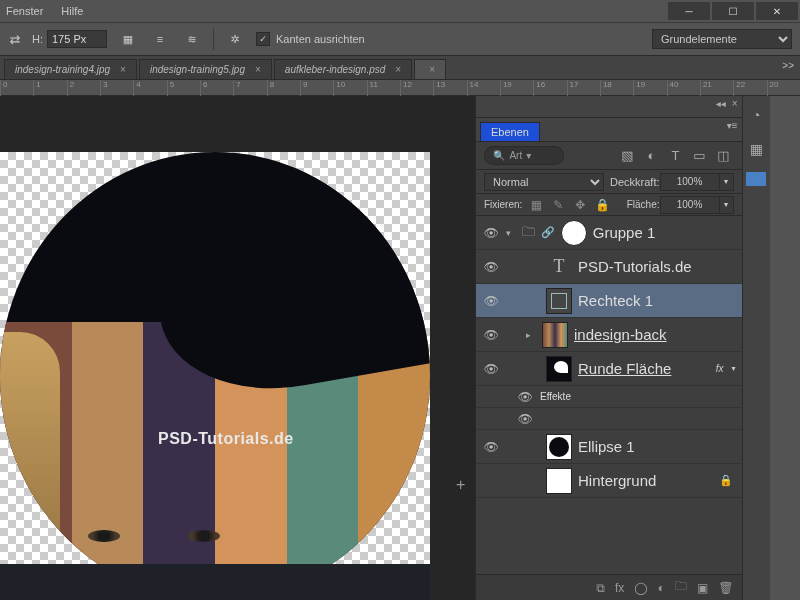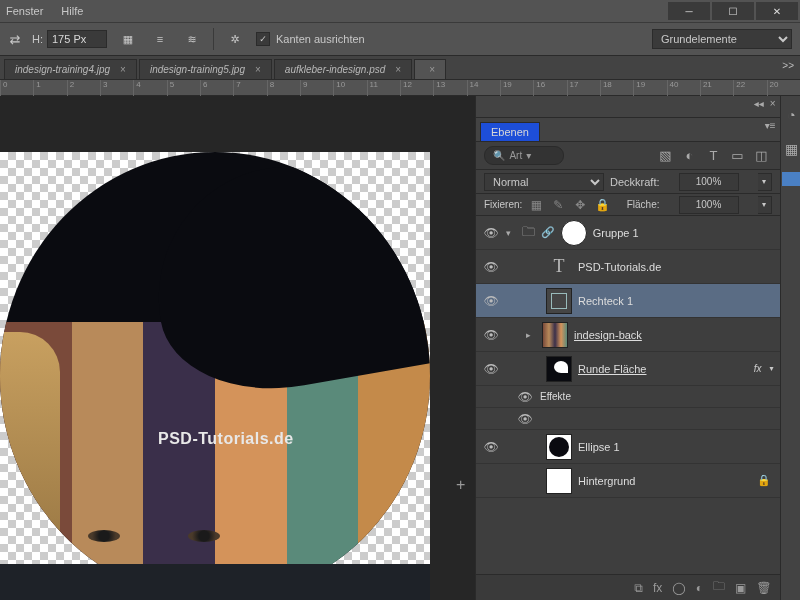--- a/index.html
+++ b/index.html
@@ -47,21 +47,21 @@
 .panelwrap{flex:1;display:flex;flex-direction:column;border-left:1px solid #2a2a2a}
 .panel-tabrow{height:22px;background:#434343;border-bottom:1px solid #2a2a2a;display:flex;align-items:flex-end;padding:0 4px;position:relative}
 .panel-tabrow .collapse{position:absolute;right:4px;top:2px;font-size:10px;color:#aaa;display:flex;gap:6px}
 .ptab{padding:3px 10px;background:#1d4ed8;border:1px solid #2a2a2a;border-bottom:none;font-size:11px;color:#d8d8d8}
 .filter-row{height:28px;background:#3e3e3e;display:flex;align-items:center;padding:4px 8px;gap:4px;border-bottom:1px solid #2a2a2a}
 .srch{flex:0 0 80px;display:flex;align-items:center;height:19px;background:#333;border:1px solid #2a2a2a;border-radius:9px;padding:0 8px;gap:4px;font-size:10px;color:#999}
 .flex1{flex:1}
 .mini{width:20px;height:20px;display:flex;align-items:center;justify-content:center;color:#aaa;font-size:13px}
 .blend-row{height:24px;background:#3e3e3e;display:flex;align-items:center;padding:2px 8px;gap:6px;border-bottom:1px solid #2a2a2a}
 .blend-row select{background:#3a3a3a;border:1px solid #2b2b2b;color:#c8c8c8;font-size:11px;height:18px;width:120px;padding:0 4px}
-.pct{display:flex;align-items:center;gap:19px;margin-left:auto}
+.pct{display:flex;align-items:center;gap:0;margin-left:auto}
 .pct .val{width:60px;height:18px;background:#3a3a3a;border:1px solid #2b2b2b;display:flex;align-items:center;justify-content:center;font-size:10px}
 .pct .dd{width:14px;height:18px;background:#3a3a3a;border:1px solid #2b2b2b;border-left:none;display:flex;align-items:center;justify-content:center;font-size:8px}
 .lock-row{height:22px;background:#3e3e3e;display:flex;align-items:center;padding:2px 8px;gap:6px;border-bottom:1px solid #2a2a2a;font-size:10px}
 .lock-row .li{width:16px;height:16px;display:flex;align-items:center;justify-content:center;color:#888;font-size:12px}
 .layers{flex:1;overflow-y:auto;background:#3e3e3e}
 .layer{display:flex;align-items:center;height:34px;border-bottom:1px solid #333;padding:0 6px;gap:6px}
 .layer.sel{background:#5a6c84}
 .layer .eye{position:static;width:18px;height:18px;background:none;border-radius:0;display:flex;align-items:center;justify-content:center;font-size:12px;color:#bbb}
 .layer .sp{width:14px}
 .layer .arr{width:10px;font-size:9px;color:#aaa}
@@ -69,21 +69,21 @@
 .thumb.mask{background:#fff;border-radius:50%}
 .thumb.txt{background:none;border:none;color:#bbb;font-size:18px;font-family:Georgia}
 .thumb.shp{background:#454545}
 .thumb.shp::after{content:'';position:absolute;inset:4px;border:1px solid #9bb}
 .thumb.img{background:linear-gradient(90deg,#7a4a3a,#b88a5a,#3a2f4a,#d4935a,#5a8a7a)}
 .thumb.rnd{background:#0a0b10;position:relative}
 .thumb.rnd::after{content:'';position:absolute;top:4px;right:3px;width:14px;height:12px;background:#fff;border-radius:50% 50% 0 50%}
 .thumb.ell{background:#fff;position:relative}
 .thumb.ell::after{content:'';position:absolute;inset:2px;border-radius:50%;background:#0a0a10}
 .thumb.bg{background:#fff}
-.layer .nm{font-size:11px;color:#ddd;flex:1;white-space:nowrap;overflow:hidden}
+.layer .nm{font-size:15px;color:#ddd;flex:1;white-space:nowrap;overflow:hidden}
 .layer .nm.it{}
 .layer .nm.ul{text-decoration:underline}
 .layer .fx{font-size:10px;font-style:italic;color:#ccc;margin-right:2px}
 .layer .lck{font-size:11px;color:#999;width:16px}
 .layer.sub{padding-left:40px;height:22px}
 .layer.sub .nm{font-size:10px}
 .lpanel-foot{height:26px;background:#3a3a3a;border-top:1px solid #2a2a2a;display:flex;align-items:center;justify-content:flex-end;padding:0 8px;gap:10px}
 .lpanel-foot .f{font-size:12px;color:#999}
 </style>
 </head>

